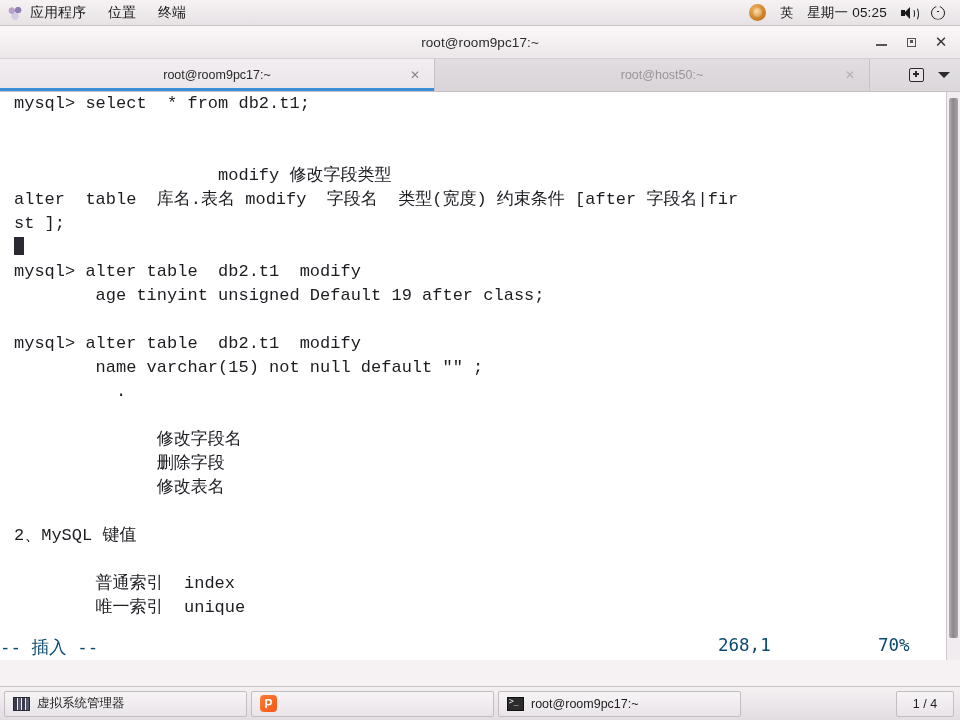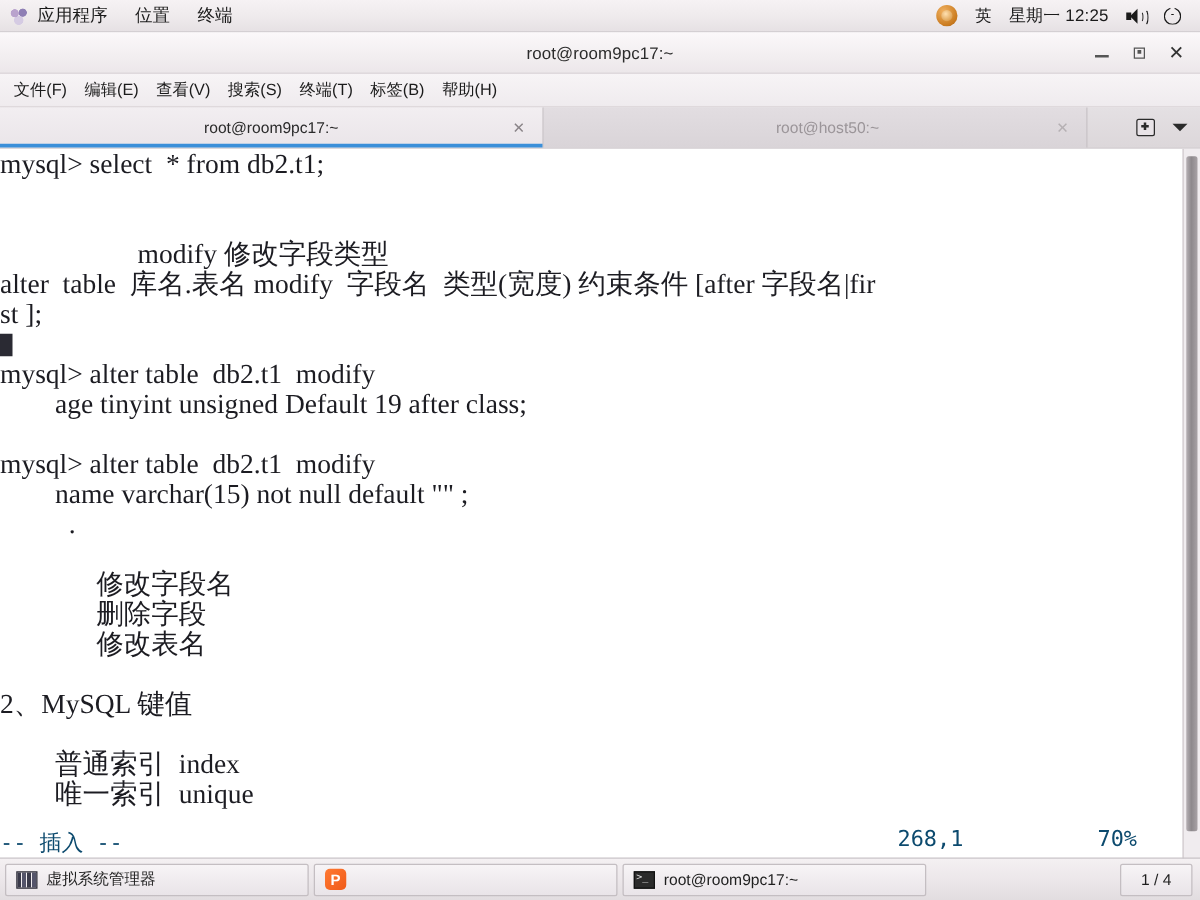--- a/index.html
+++ b/index.html
@@ -188,24 +188,24 @@
   }
 
   
   #term-body {
     position: relative;
     height: 568px;
     background: #ffffff;
     overflow: hidden;
   }
   #term-text {
-    position: absolute; left: 0; top: 0;
+    position: absolute; left: 14px; top: 0;
     width: 930px;
-    font-family: Liberation Serif, serif;
-    font-size: 22px;
+    font-family: Liberation Mono, monospace;
+    font-size: 17px;
     line-height: 24px;
     color: #1c1c22;
     white-space: pre;
     letter-spacing: 0px;
   }
   .tline { height: 24px; }
   .cursor-block {
     display: inline-block;
     width: 10px; height: 18px;
     background: #2a2a33;
@@ -321,21 +321,21 @@
       <div class="panel-menu">应用程序</div>
       <div class="panel-menu">位置</div>
       <div class="panel-menu">终端</div>
     </div>
     <div class="panel-spacer"></div>
     <div class="panel-right">
       <div class="tray-item">
         <span class="fcitx-icon"></span>
       </div>
       <div class="tray-item">英</div>
-      <div class="tray-item tray-clock">星期一 12:25</div>
+      <div class="tray-item tray-clock">星期一 05:25</div>
       <div class="tray-item">
         <span class="spk">
           <span class="body"></span>
             <span class="cone"></span>
           <span class="w1"></span>
             <span class="w2"></span>
         </span>
       </div>
       <div class="tray-item">
         <span class="pwr"></span>
@@ -353,29 +353,20 @@
           </div>
         <div class="win-btn">
             <span class="btn-max"></span>
           </div>
         <div class="win-btn">
             <span class="btn-close">✕</span>
           </div>
       </div>
     </div>
 
-    <div id="menubar">
-      <div class="menu-item">文件(F)</div>
-      <div class="menu-item">编辑(E)</div>
-      <div class="menu-item">查看(V)</div>
-      <div class="menu-item">搜索(S)</div>
-      <div class="menu-item">终端(T)</div>
-      <div class="menu-item">标签(B)</div>
-      <div class="menu-item">帮助(H)</div>
-    </div>
 
     <div id="tabbar">
       <div class="tab active">
         <span class="tab-label">root@room9pc17:~</span>
         <span class="tab-close">✕</span>
       </div>
       <div class="tab inactive">
         <span class="tab-label">root@host50:~</span>
         <span class="tab-close">✕</span>
       </div>

